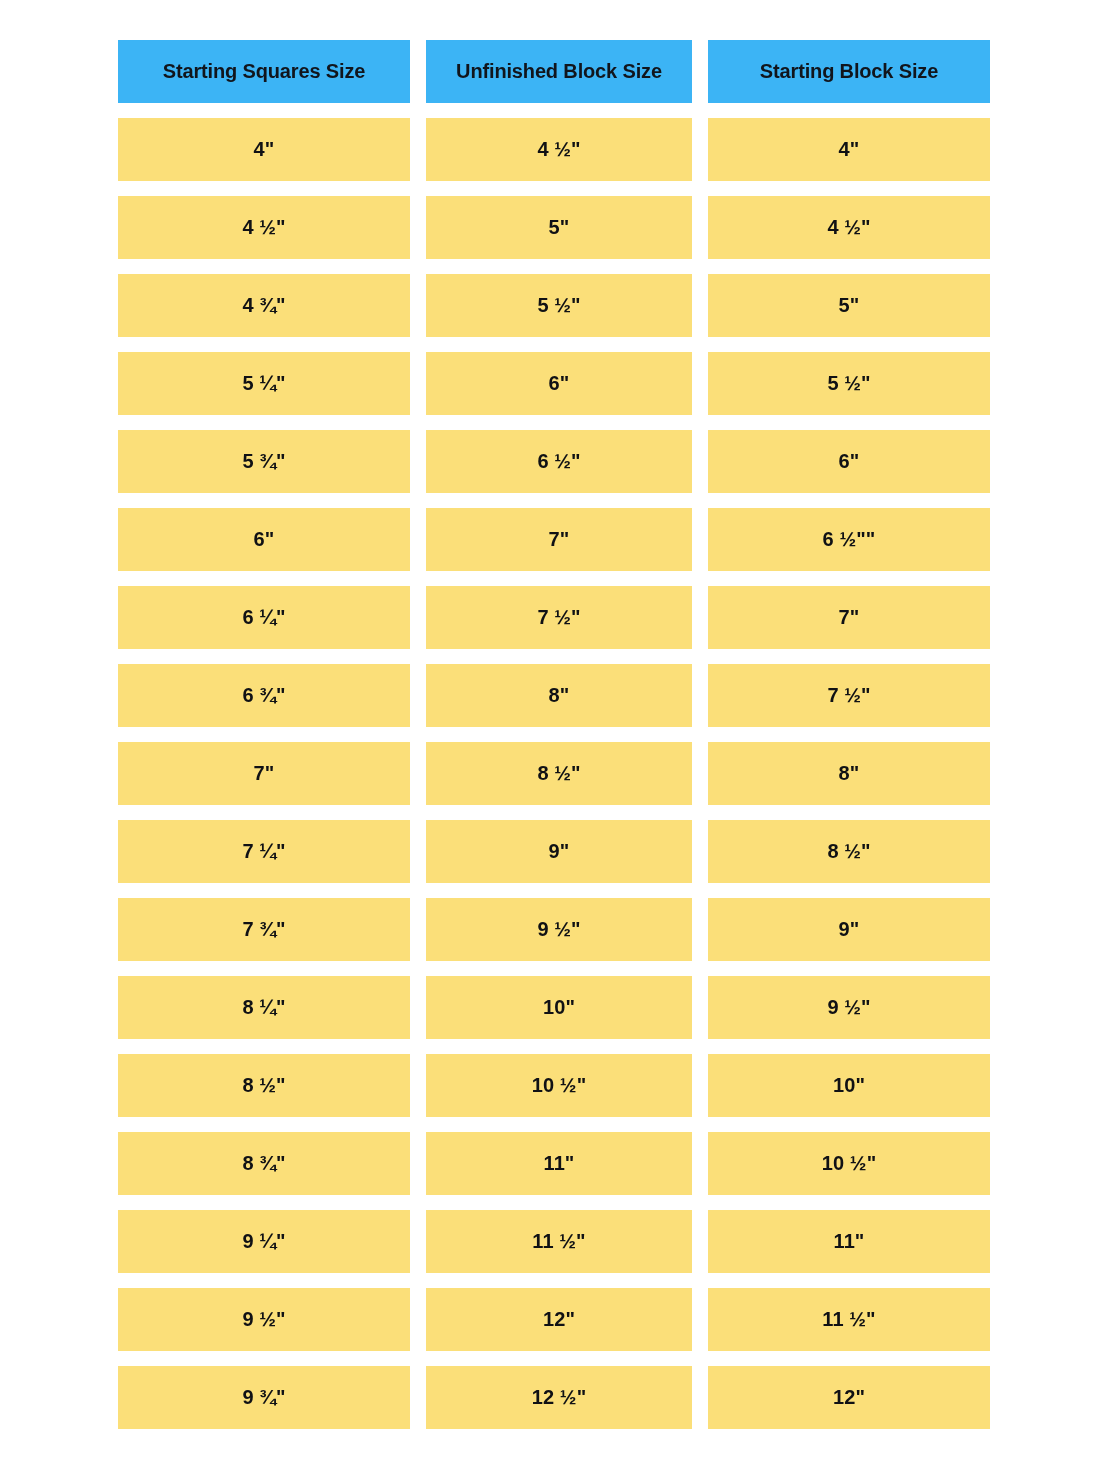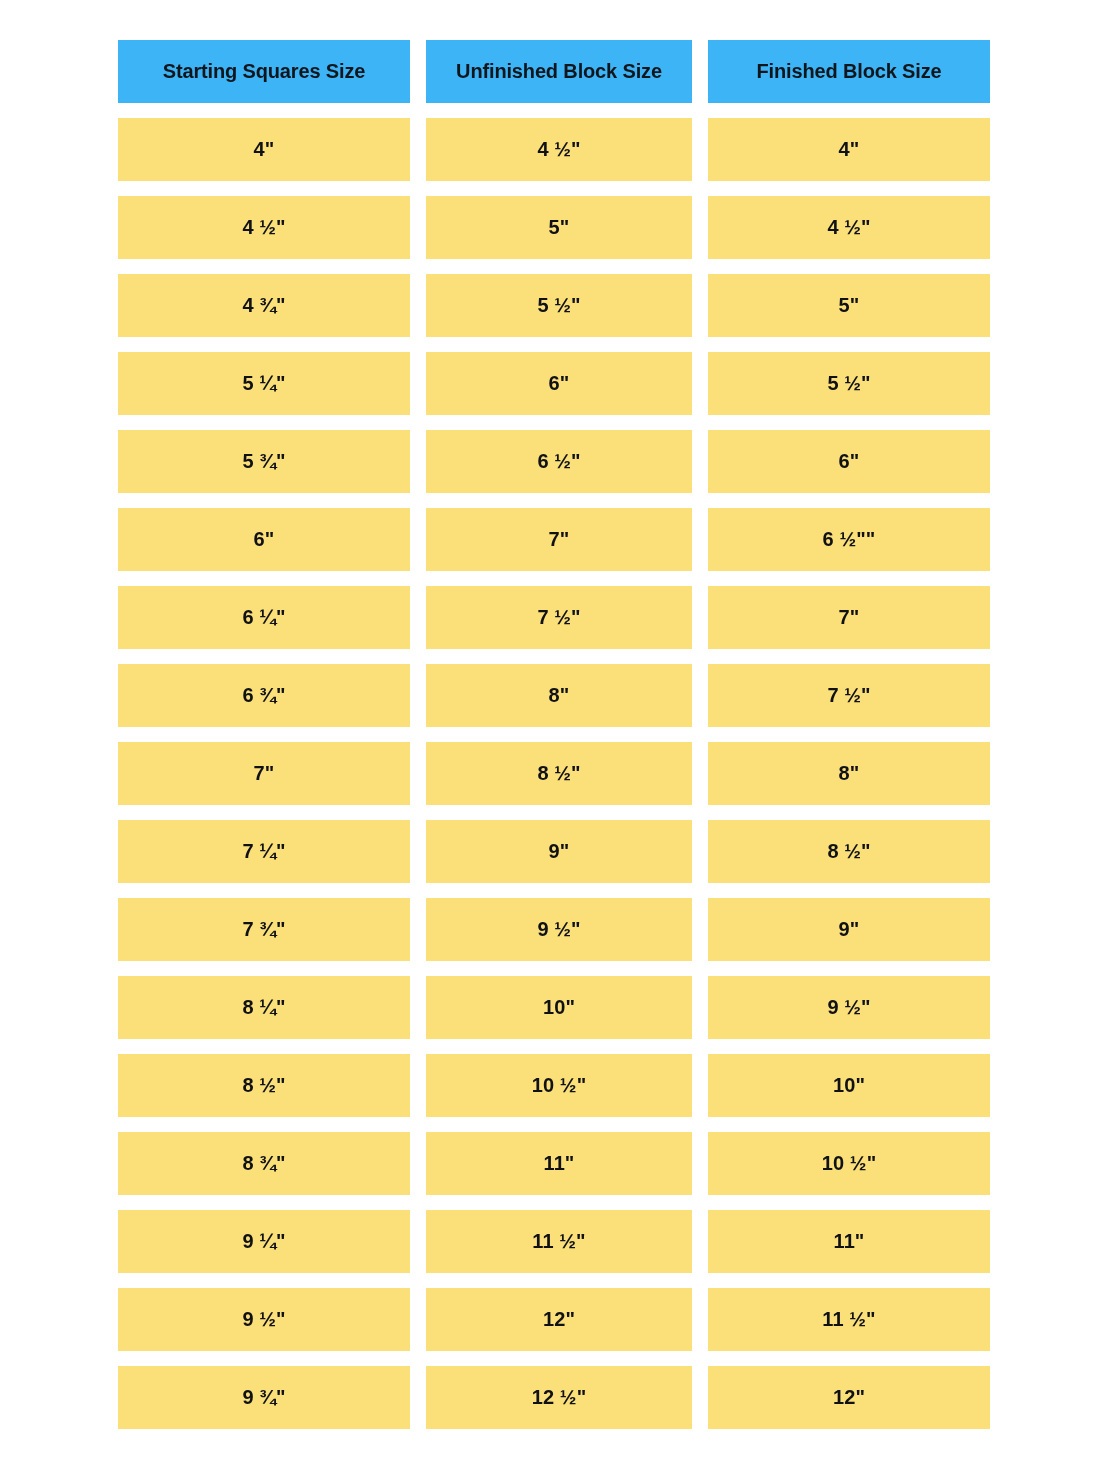--- a/index.html
+++ b/index.html
@@ -73,21 +73,21 @@
   <table class="size-table">
     <colgroup>
       <col class="col-start">
       <col class="col-unfin">
       <col class="col-finish">
     </colgroup>
     <thead>
       <tr>
         <th>Starting Squares Size</th>
         <th>Unfinished Block Size</th>
-        <th>Finished Block Size</th>
+        <th>Starting Block Size</th>
       </tr>
     </thead>
     <tbody id="table-body">
         <tr>
           <td>4"</td>
           <td>4 ½"</td>
           <td>4"</td>
         </tr>
         <tr>
           <td>4 ½"</td>

